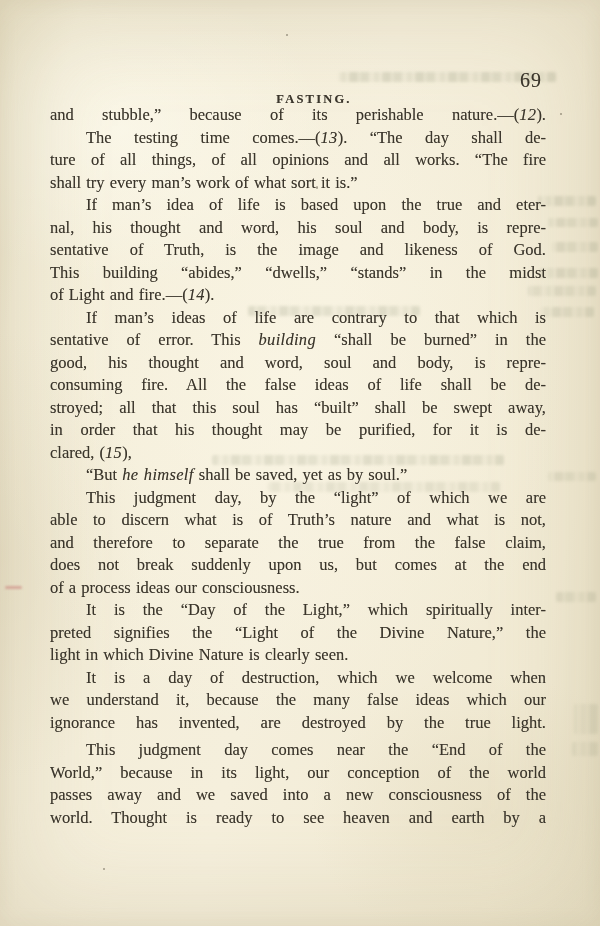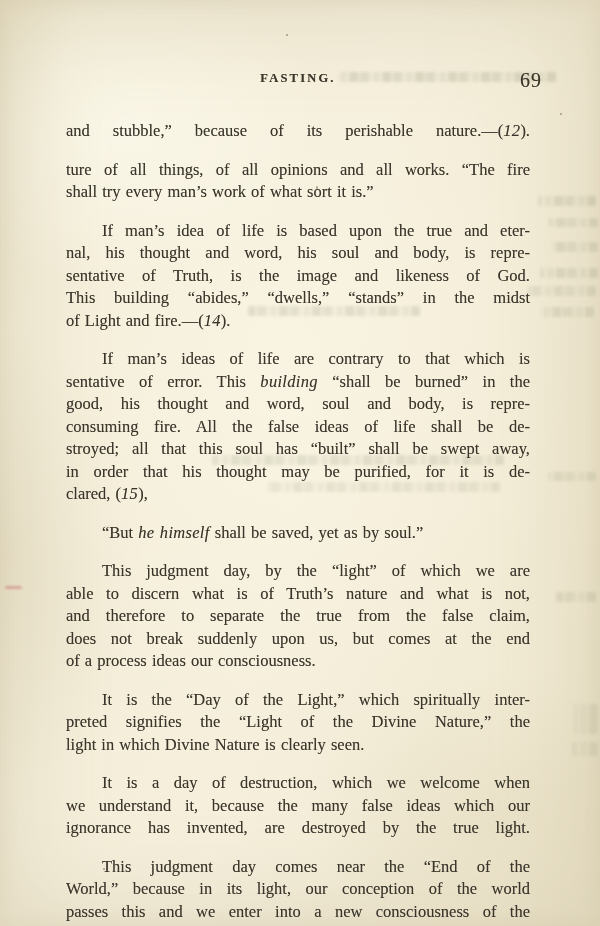--- a/index.html
+++ b/index.html
@@ -31,28 +31,29 @@
   
   .header-row {
     position: absolute;
     left: 50px;
     top: 71px;
     width: 496px;
     height: 18px;
   }
   .running-head {
     position: absolute;
-    left: 0;
+    left: 16px;
     width: 100%;
     text-align: center;
     font-size: 12.5px;
     font-weight: bold;
     letter-spacing: 2.2px;
     color: #3b362c;
     text-shadow: 0 0 0.6px rgba(59,54,44,0.45);
+    margin-top: 21px;
   }
   .page-number {
     position: absolute;
     right: 4px;
     top: -2px;
     font-size: 20px;
     color: #3b362c;
     letter-spacing: 1px;
     text-shadow: 0 0 0.6px rgba(59,54,44,0.45);
   }
@@ -61,21 +62,21 @@
     position: absolute;
     left: 50px;
     top: 104px;
     width: 496px;
     font-size: 16.5px;
     line-height: 22.5px;
     color: #3a352b;
     text-shadow: 0 0 0.6px rgba(58,53,43,0.40);
     word-spacing: 0.06em;
   }
-  .para { margin: 16px; }
+  .para { margin: 0; }
   .para.space-before { margin-top: 5px; }
   .line { text-align: justify; }
   .line.j { text-align-last: justify; }
   .line.indent { text-indent: 36px; }
   .line i { font-style: italic; letter-spacing: 0.3px; }
   
   .bt {
     position: absolute;
     filter: blur(1.4px);
     border-radius: 2px;
@@ -129,20 +130,21 @@
   <div class="header-row">
     <div class="running-head">FASTING.</div>
     <div class="page-number">69</div>
   </div>
 
   <div class="text-block">
       <div class="para">
         <div class="line j"><span>and stubble,” because of its perishable nature.—(</span><i>12</i><span>).</span></div>
       </div>
       <div class="para">
+        <div class="line j indent"><span>The testing time comes.—(</span><i>13</i><span>). “The day shall de-</span></div>
         <div class="line j"><span>ture of all things, of all opinions and all works. “The fire</span></div>
         <div class="line"><span>shall try every man’s work of what sort it is.”</span></div>
       </div>
       <div class="para">
         <div class="line j indent"><span>If man’s idea of life is based upon the true and eter-</span></div>
         <div class="line j"><span>nal, his thought and word, his soul and body, is repre-</span></div>
         <div class="line j"><span>sentative of Truth, is the image and likeness of God.</span></div>
         <div class="line j"><span>This building “abides,” “dwells,” “stands” in the midst</span></div>
         <div class="line"><span>of Light and fire.—(</span><i>14</i><span>).</span></div>
       </div>
@@ -171,18 +173,18 @@
         <div class="line"><span>light in which Divine Nature is clearly seen.</span></div>
       </div>
       <div class="para">
         <div class="line j indent"><span>It is a day of destruction, which we welcome when</span></div>
         <div class="line j"><span>we understand it, because the many false ideas which our</span></div>
         <div class="line j"><span>ignorance has invented, are destroyed by the true light.</span></div>
       </div>
       <div class="para space-before">
         <div class="line j indent"><span>This judgment day comes near the “End of the</span></div>
         <div class="line j"><span>World,” because in its light, our conception of the world</span></div>
-        <div class="line j"><span>passes this and we enter into a new consciousness of the</span></div>
+        <div class="line j"><span>passes away and we saved into a new consciousness of the</span></div>
         <div class="line j"><span>world. Thought is ready to see heaven and earth by a</span></div>
       </div>
     </div>
 
 </div>
 
 </body></html>

